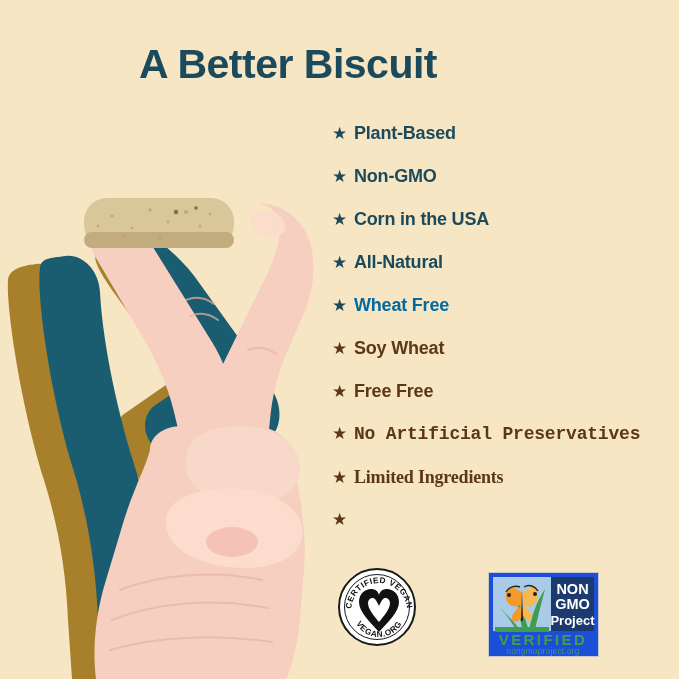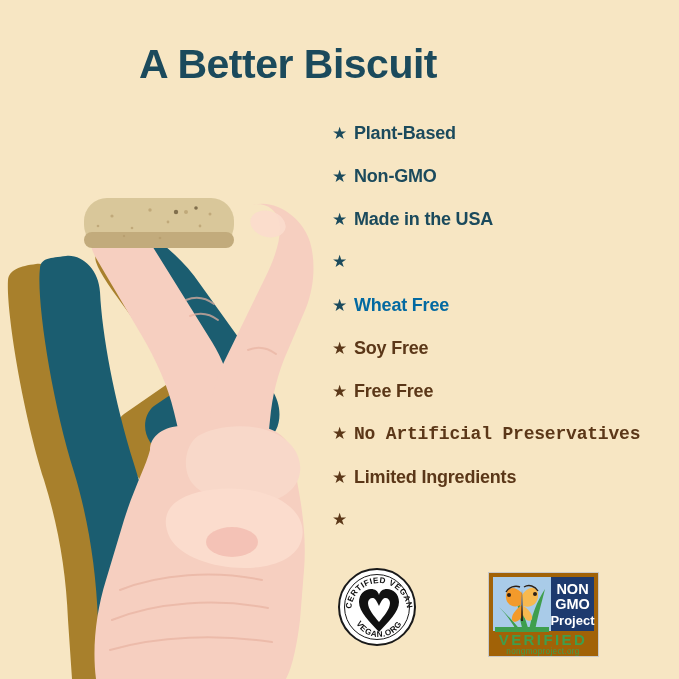--- a/index.html
+++ b/index.html
@@ -96,21 +96,21 @@
     border: 1.5px solid #1a1a1a;
   }
   #vegan-badge svg { position: absolute; left: 0; top: 0; }
 
   #nongmo-badge {
     position: absolute;
     left: 158px;
     top: 12px;
     width: 111px;
     height: 85px;
-    background: #a16207;
+    background: #1d4ed8;
     border: 1px solid #c9c9c9;
     box-sizing: border-box;
     overflow: hidden;
   }
   #nongmo-badge svg { display: block; }
 </style>
 </head>
 <body>
 
 <div id="canvas" style="background: rgb(247, 230, 195);">
@@ -206,44 +206,45 @@
     <div class="feature-item">
       <span class="feature-star tone-teal" style="color: rgb(27, 74, 92);">★</span>
       <span class="feature-label tone-teal" style="color: rgb(27, 74, 92);">Plant-Based</span>
     </div>
     <div class="feature-item">
       <span class="feature-star tone-teal" style="color: rgb(27, 74, 92);">★</span>
       <span class="feature-label tone-teal" style="color: rgb(27, 74, 92);">Non-GMO</span>
     </div>
     <div class="feature-item">
       <span class="feature-star tone-teal" style="color: rgb(27, 74, 92);">★</span>
-      <span class="feature-label tone-teal" style="color: rgb(27, 74, 92);">Made in the USA</span>
-    </div>
-    <div class="feature-item">
-      <span class="feature-star tone-teal" style="color: rgb(27, 74, 92);">★</span>
+      <span class="feature-label tone-teal" style="color: rgb(27, 74, 92);">Corn in the USA</span>
+    </div>
+    <div class="feature-item">
+      <span class="feature-star tone-teal" style="color: rgb(27, 74, 92);">★</span>
+      <span class="feature-label tone-teal" style="color: rgb(27, 74, 92);">All-Natural</span>
     </div>
     <div class="feature-item">
       <span class="feature-star tone-teal" style="color: rgb(27, 74, 92);">★</span>
       <span class="feature-label tone-teal" style="color: #0369a1;">Wheat Free</span>
     </div>
     <div class="feature-item">
       <span class="feature-star tone-brown" style="color: rgb(91, 55, 24);">★</span>
-      <span class="feature-label tone-brown" style="color: rgb(91, 55, 24);">Soy Free</span>
+      <span class="feature-label tone-brown" style="color: rgb(91, 55, 24);">Soy Wheat</span>
     </div>
     <div class="feature-item">
       <span class="feature-star tone-brown" style="color: rgb(91, 55, 24);">★</span>
       <span class="feature-label tone-brown" style="color: rgb(91, 55, 24);">Free Free</span>
     </div>
     <div class="feature-item">
       <span class="feature-star tone-brown" style="color: rgb(91, 55, 24);">★</span>
       <span class="feature-label tone-brown" style="color: rgb(91, 55, 24); font-family: Liberation Mono, monospace;">No Artificial Preservatives</span>
     </div>
     <div class="feature-item">
       <span class="feature-star tone-brown" style="color: rgb(91, 55, 24);">★</span>
-      <span class="feature-label tone-brown" style="color: rgb(91, 55, 24);">Limited Ingredients</span>
+      <span class="feature-label tone-brown" style="color: rgb(91, 55, 24); font-family: Liberation Serif, serif;">Limited Ingredients</span>
     </div>
     <div class="feature-item">
       <span class="feature-star tone-brown" style="color: rgb(91, 55, 24);">★</span>
     </div>
   </div>
 
   <div id="badge-row">
 
     <div id="vegan-badge">
       <div class="ring"></div>

